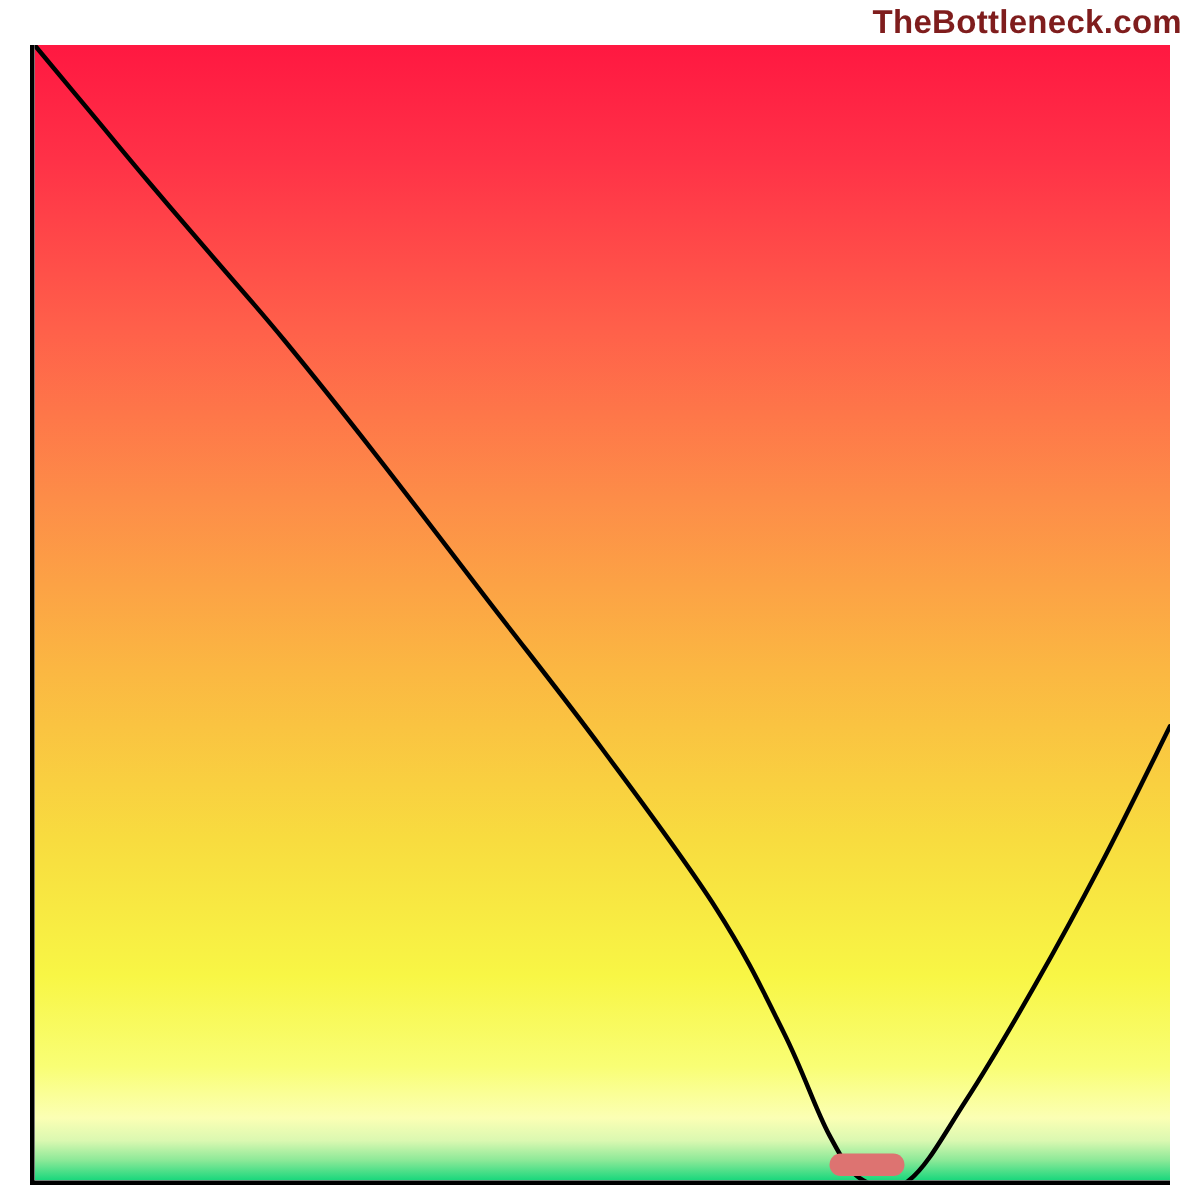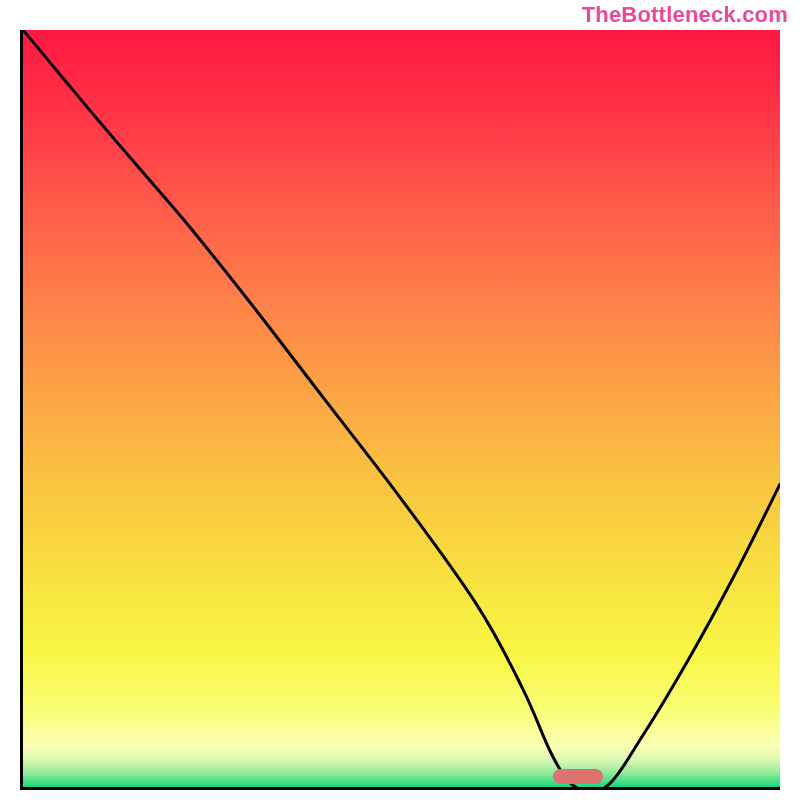--- a/index.html
+++ b/index.html
@@ -15,21 +15,21 @@
     width: 800px;
     height: 800px;
   }
   .attribution {
     position: absolute;
     top: 2px;
     right: 12px;
     font-family: Arial, Helvetica, sans-serif;
     font-size: 22px;
     font-weight: 600;
-    color: #ec4899;
+    color: #7f1d1d;
     letter-spacing: 0.2px;
   }
   .plot-area {
     position: absolute;
     left: 23px;
     top: 30px;
     width: 757px;
     height: 757px;
     overflow: hidden;
   }

